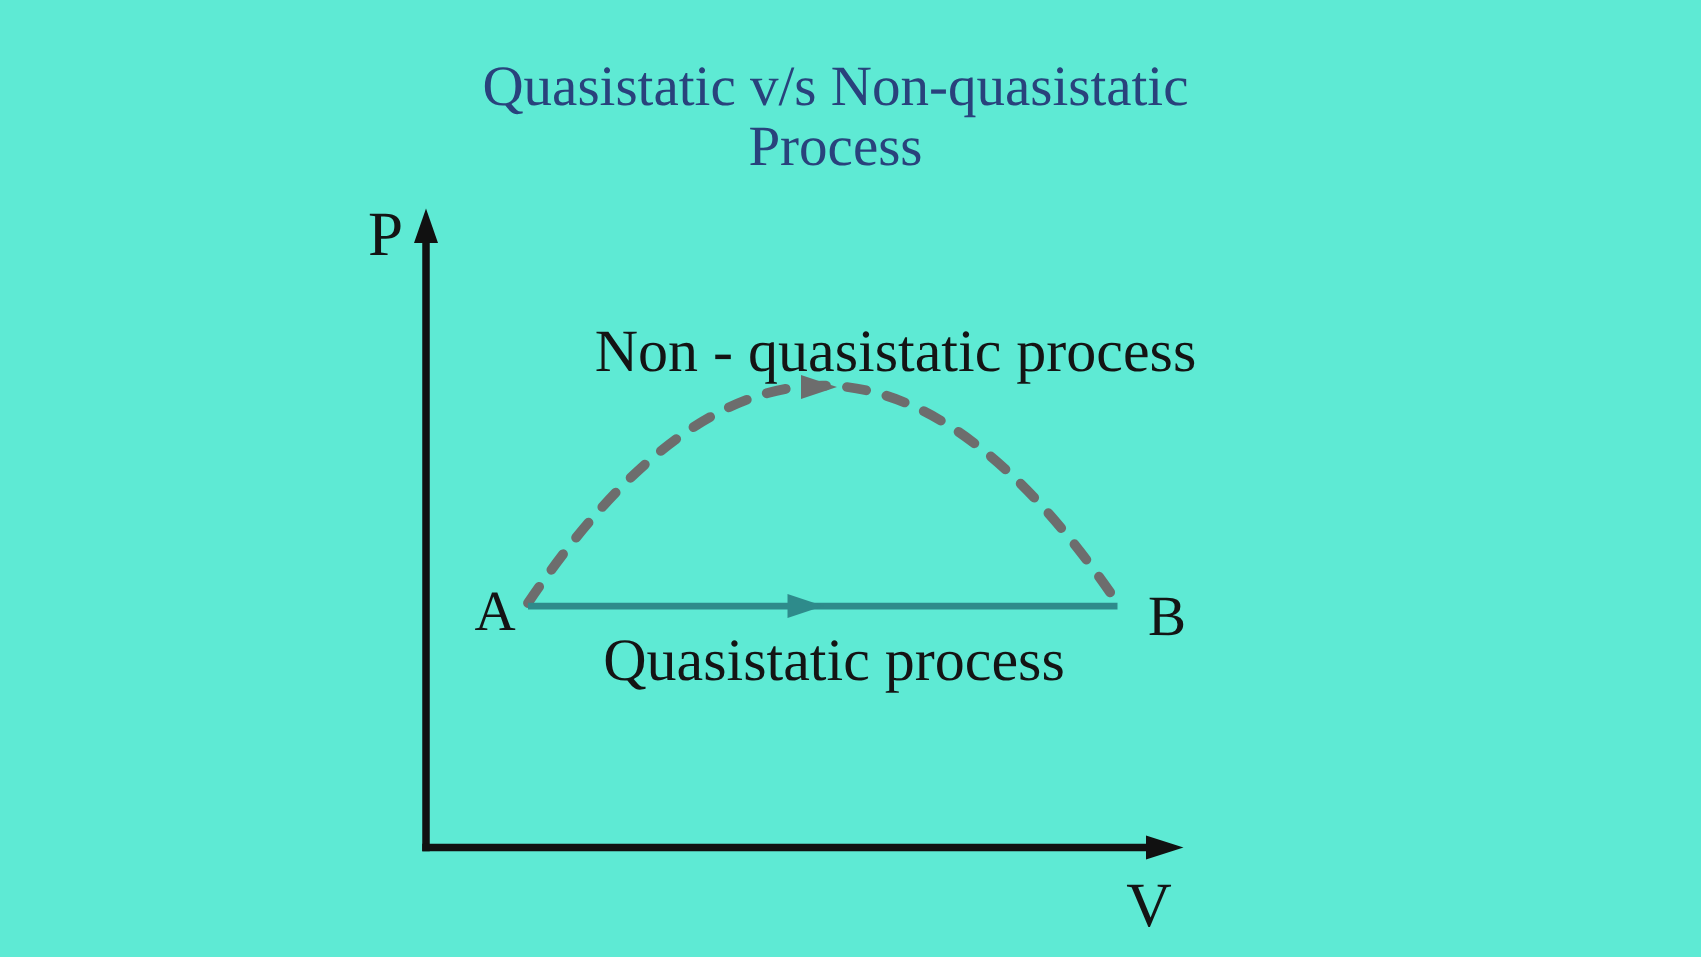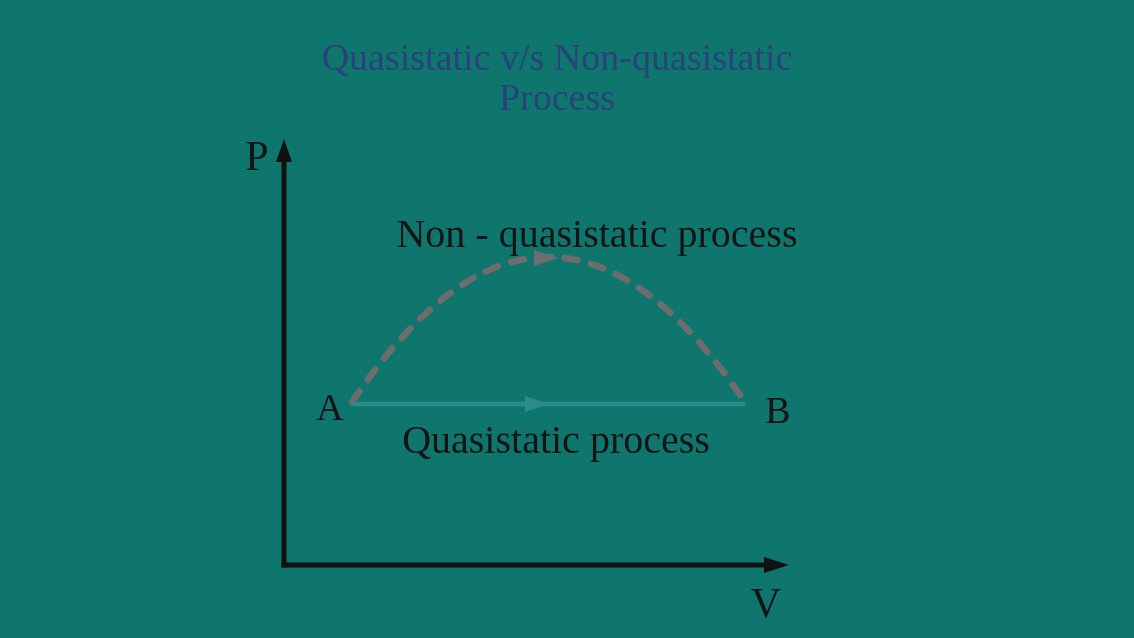--- a/index.html
+++ b/index.html
@@ -4,21 +4,21 @@
 <style>
   html, body {
     margin: 0;
     padding: 0;
     background: #ffffff;
   }
   .canvas {
     position: relative;
     width: 1134px;
     height: 638px;
-    background: #0f766e;
+    background: #5eead4;
     overflow: hidden;
     font-family: "Liberation Serif", "DejaVu Serif", serif;
   }
   svg text {
     font-family: "Liberation Serif", "DejaVu Serif", serif;
   }
   .title-text {
     font-size: 38px;
   }
   .axis-label {

